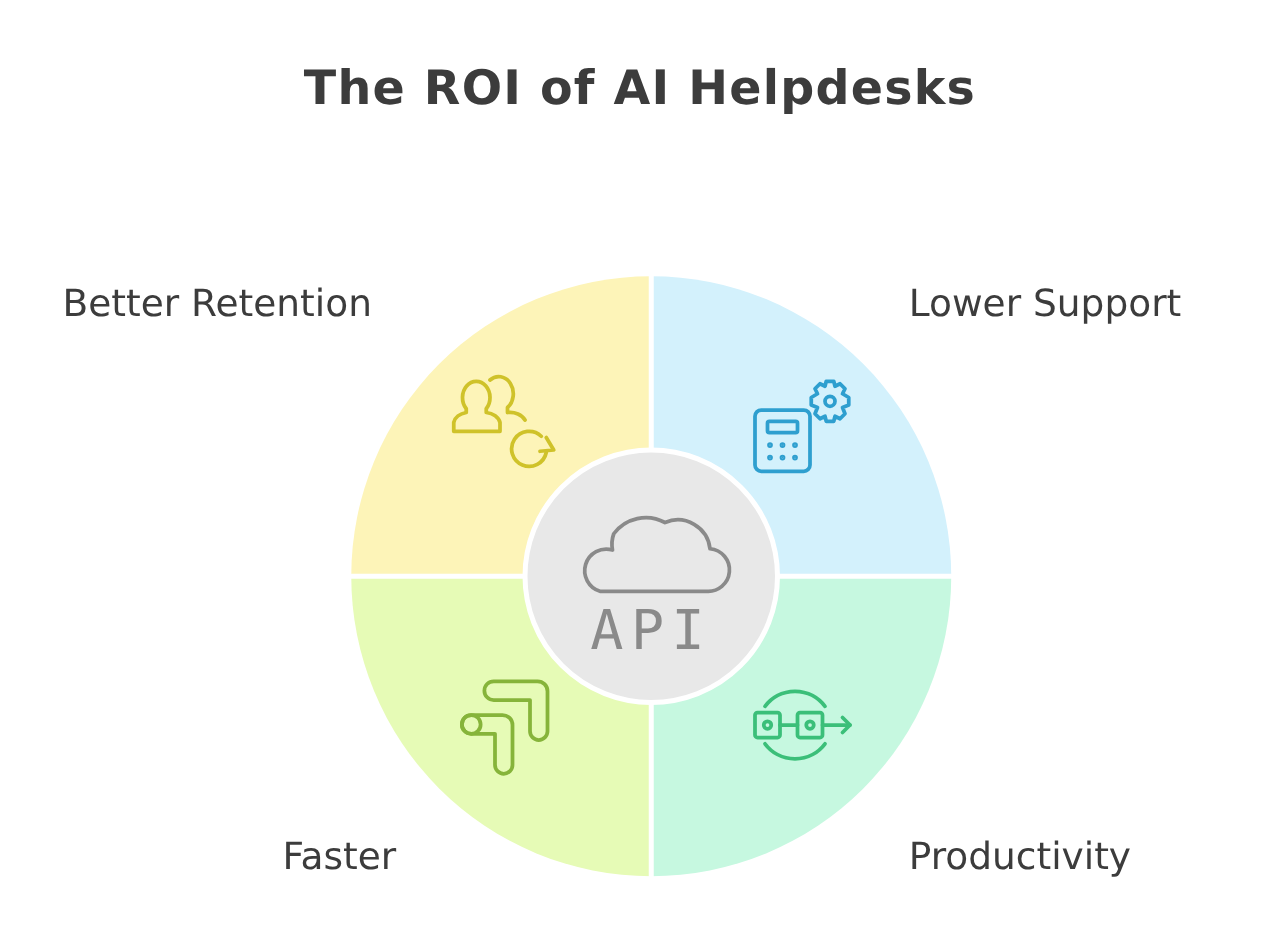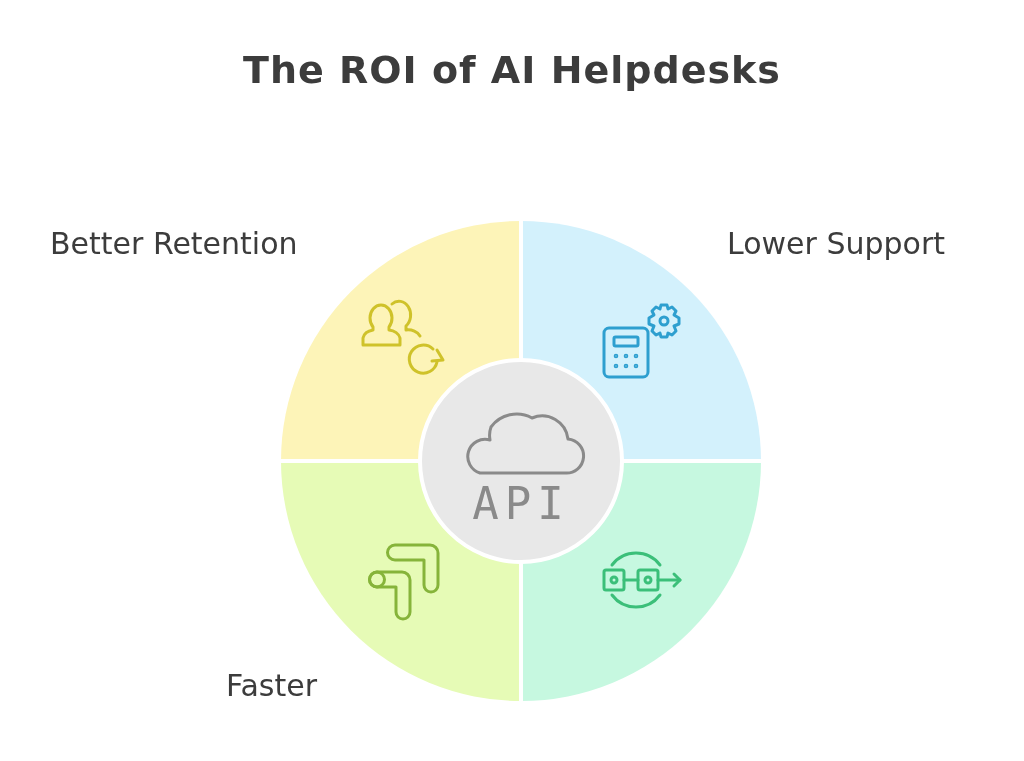--- a/index.html
+++ b/index.html
@@ -77,13 +77,14 @@
 <div class="label lbl-tl">
   <div>Better Retention</div>
 </div>
 <div class="label lbl-tr">
   <div>Lower Support</div>
 </div>
 <div class="label lbl-bl">
   <div>Faster</div>
 </div>
 <div class="label lbl-br">
+  <div>Productivity</div>
 </div>
 
 </body></html>

